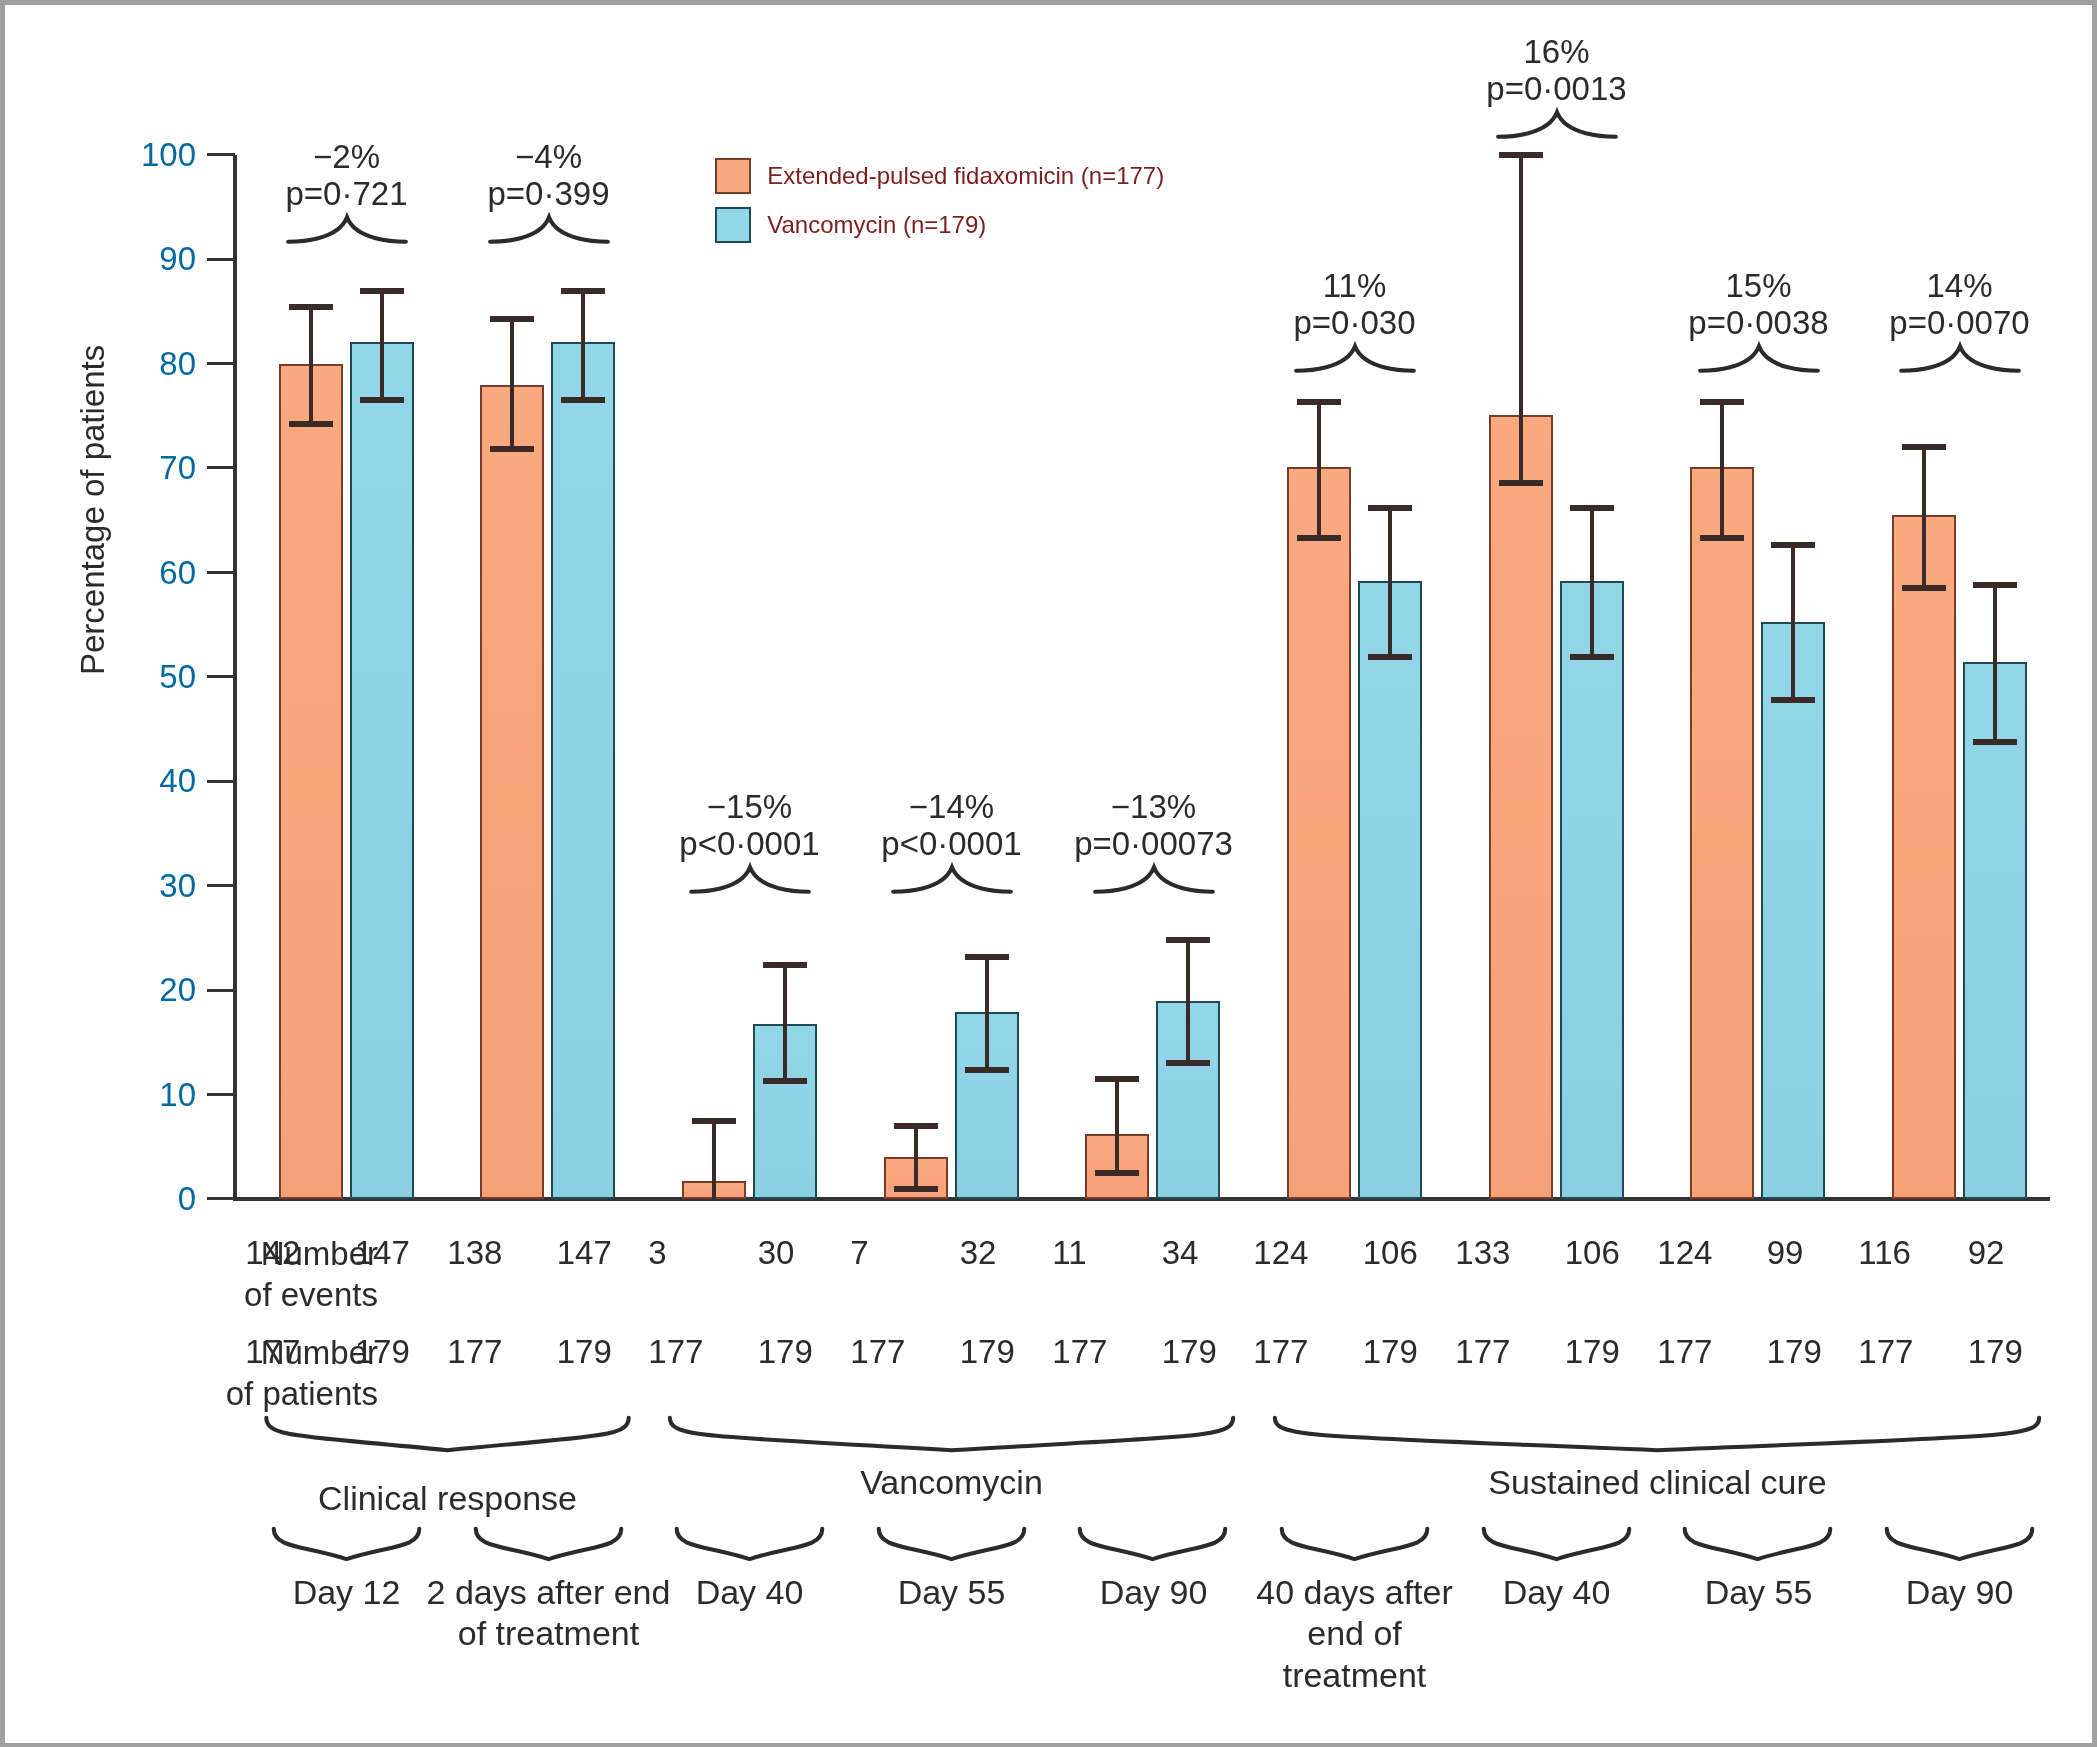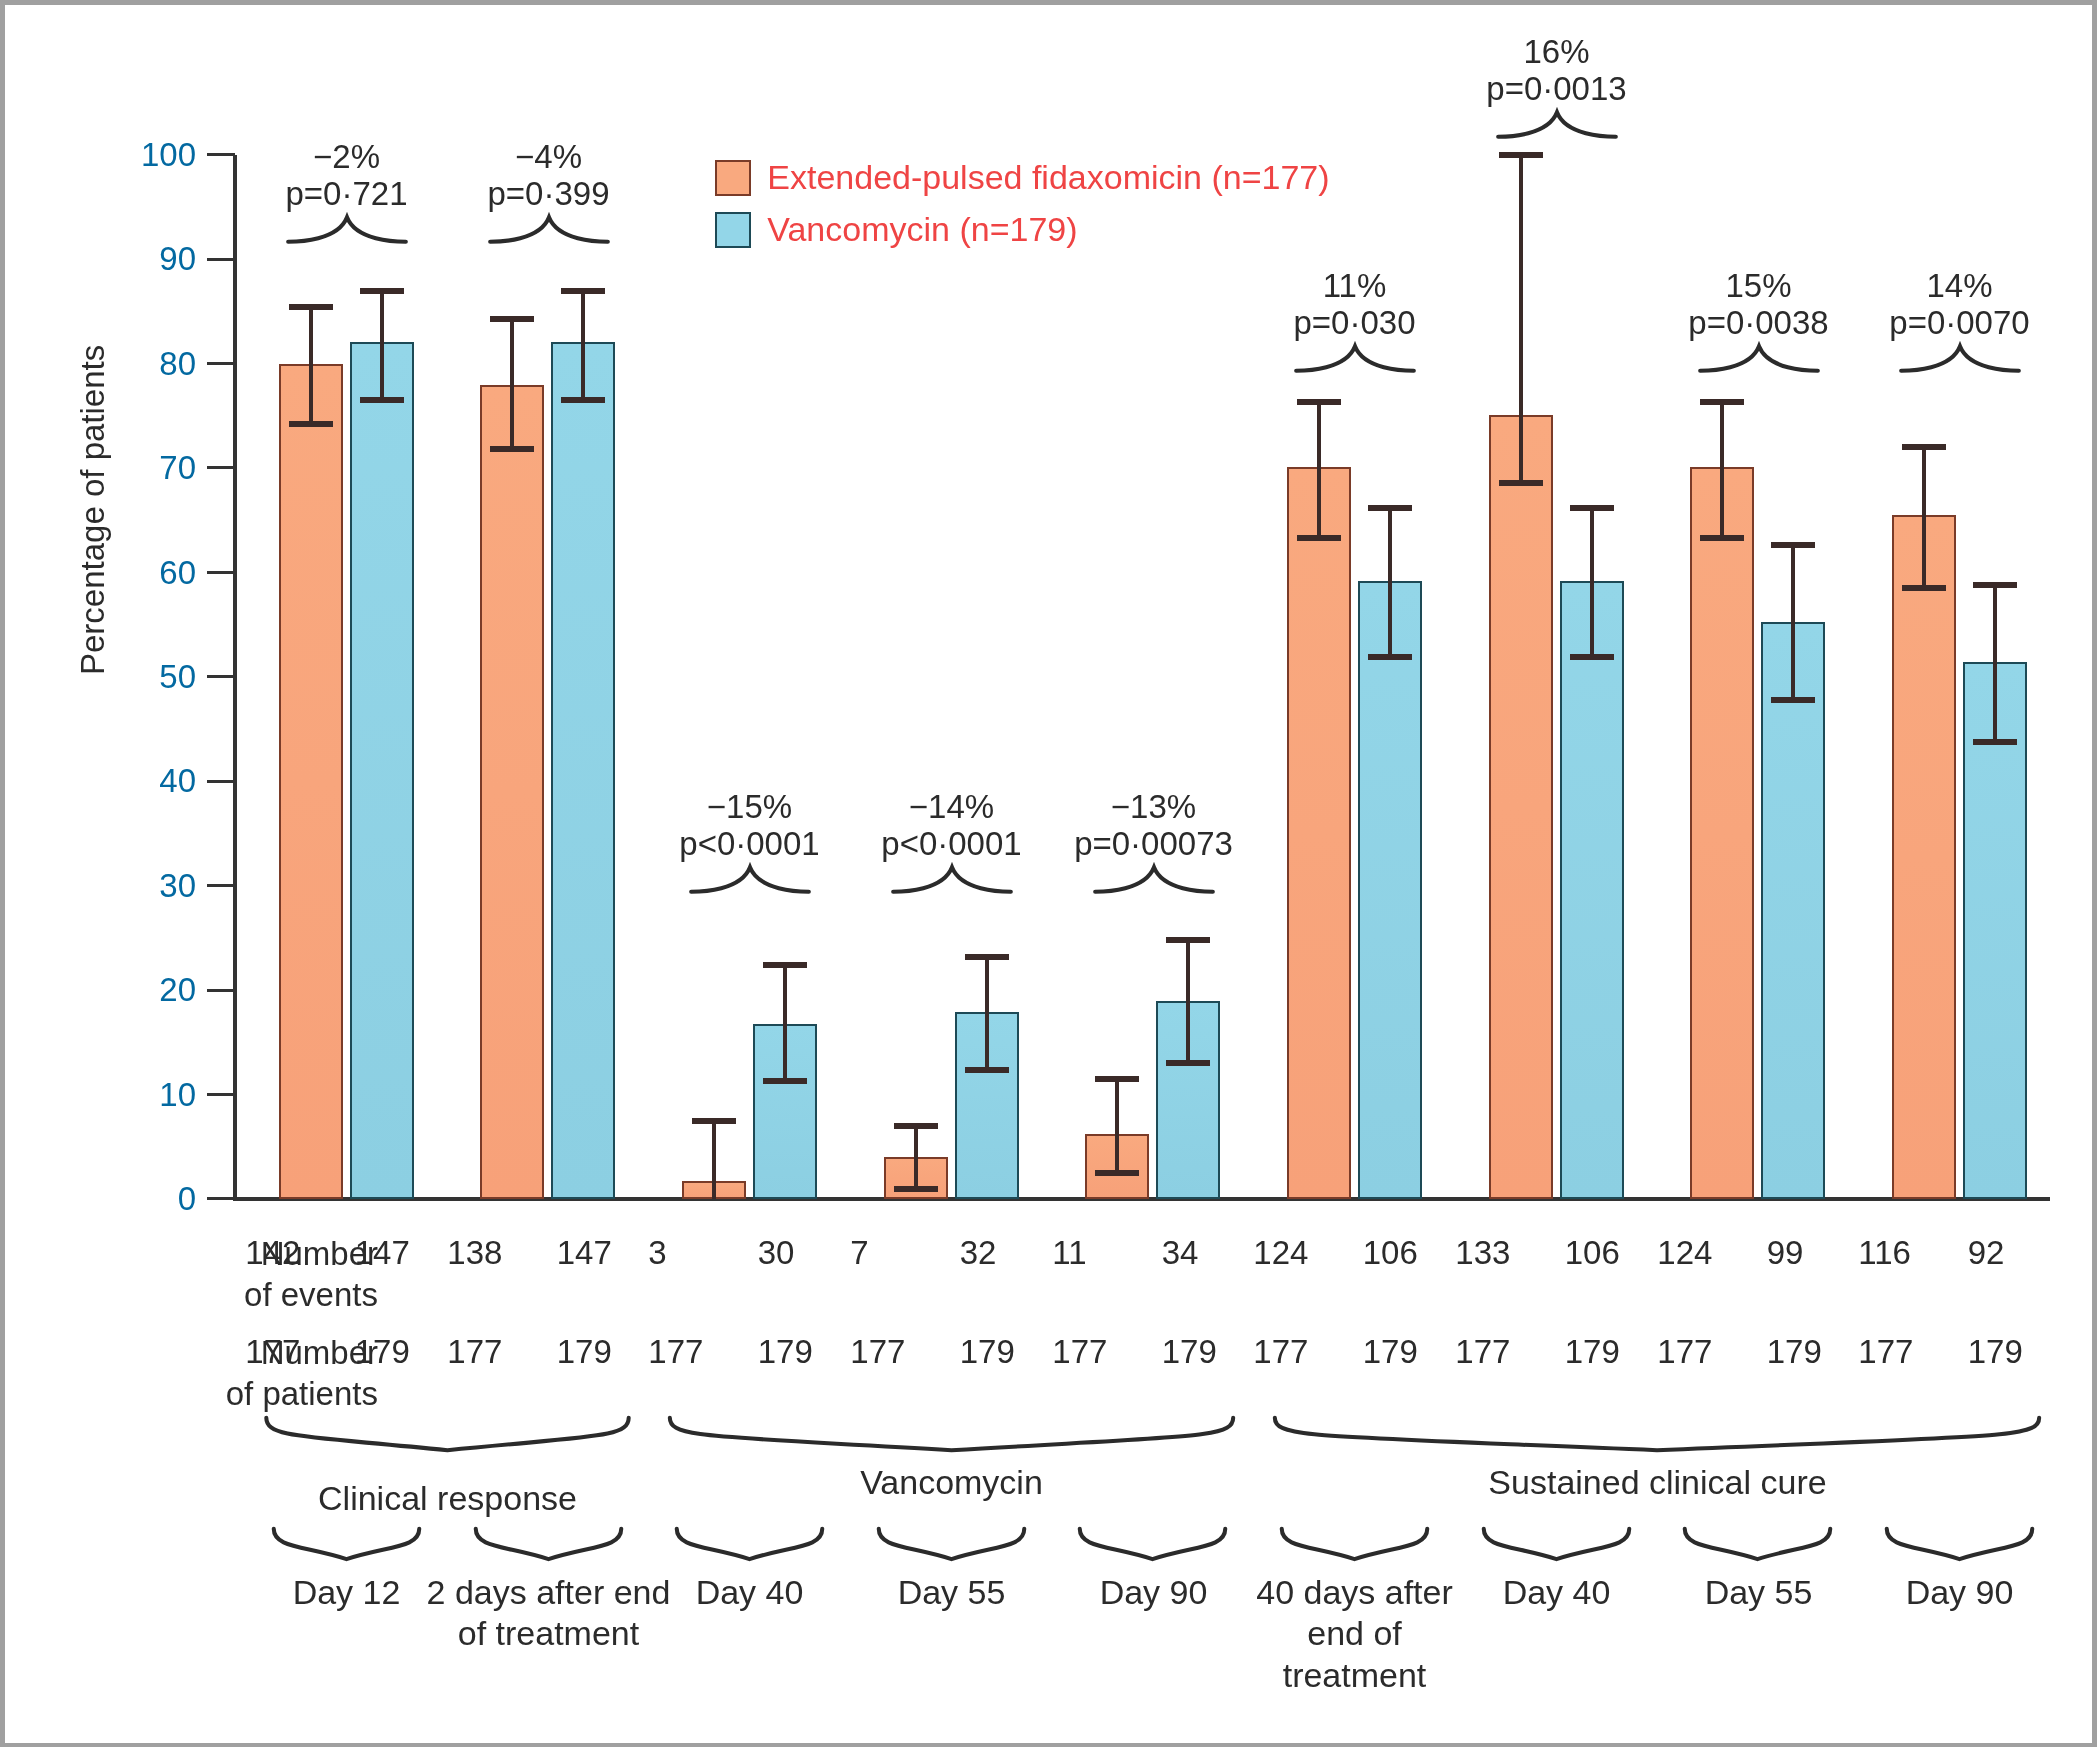--- a/index.html
+++ b/index.html
@@ -65,21 +65,21 @@
     position:absolute;width:245px;text-align:center;
     font-size:34px;color:#2b2b2b;line-height:1.22;
   }
   svg.brace{position:absolute;overflow:visible;}
   
   #legend{position:absolute;left:710px;top:153px;}
   .legrow{display:flex;align-items:center;margin-bottom:13px;}
   .swatch{width:36px;height:36px;box-sizing:border-box;margin-right:16.3px;}
   .swatch.f{background:#f9a97f;border:2.9px solid #7a3b28;}
   .swatch.v{background:#93d6e8;border:2.9px solid #1d4a56;}
-  .legtext{font-size:34px;color:#ef4444;white-space:nowrap;}
+  .legtext{font-size:24px;color:#7f1d1d;white-space:nowrap;}
 </style>
 </head>
 <body>
 
 <div id="page">
 
   <div id="legend">
     <div class="legrow">
       <span class="swatch f"></span>
       <span class="legtext">Extended-pulsed fidaxomicin (n=177)</span>

